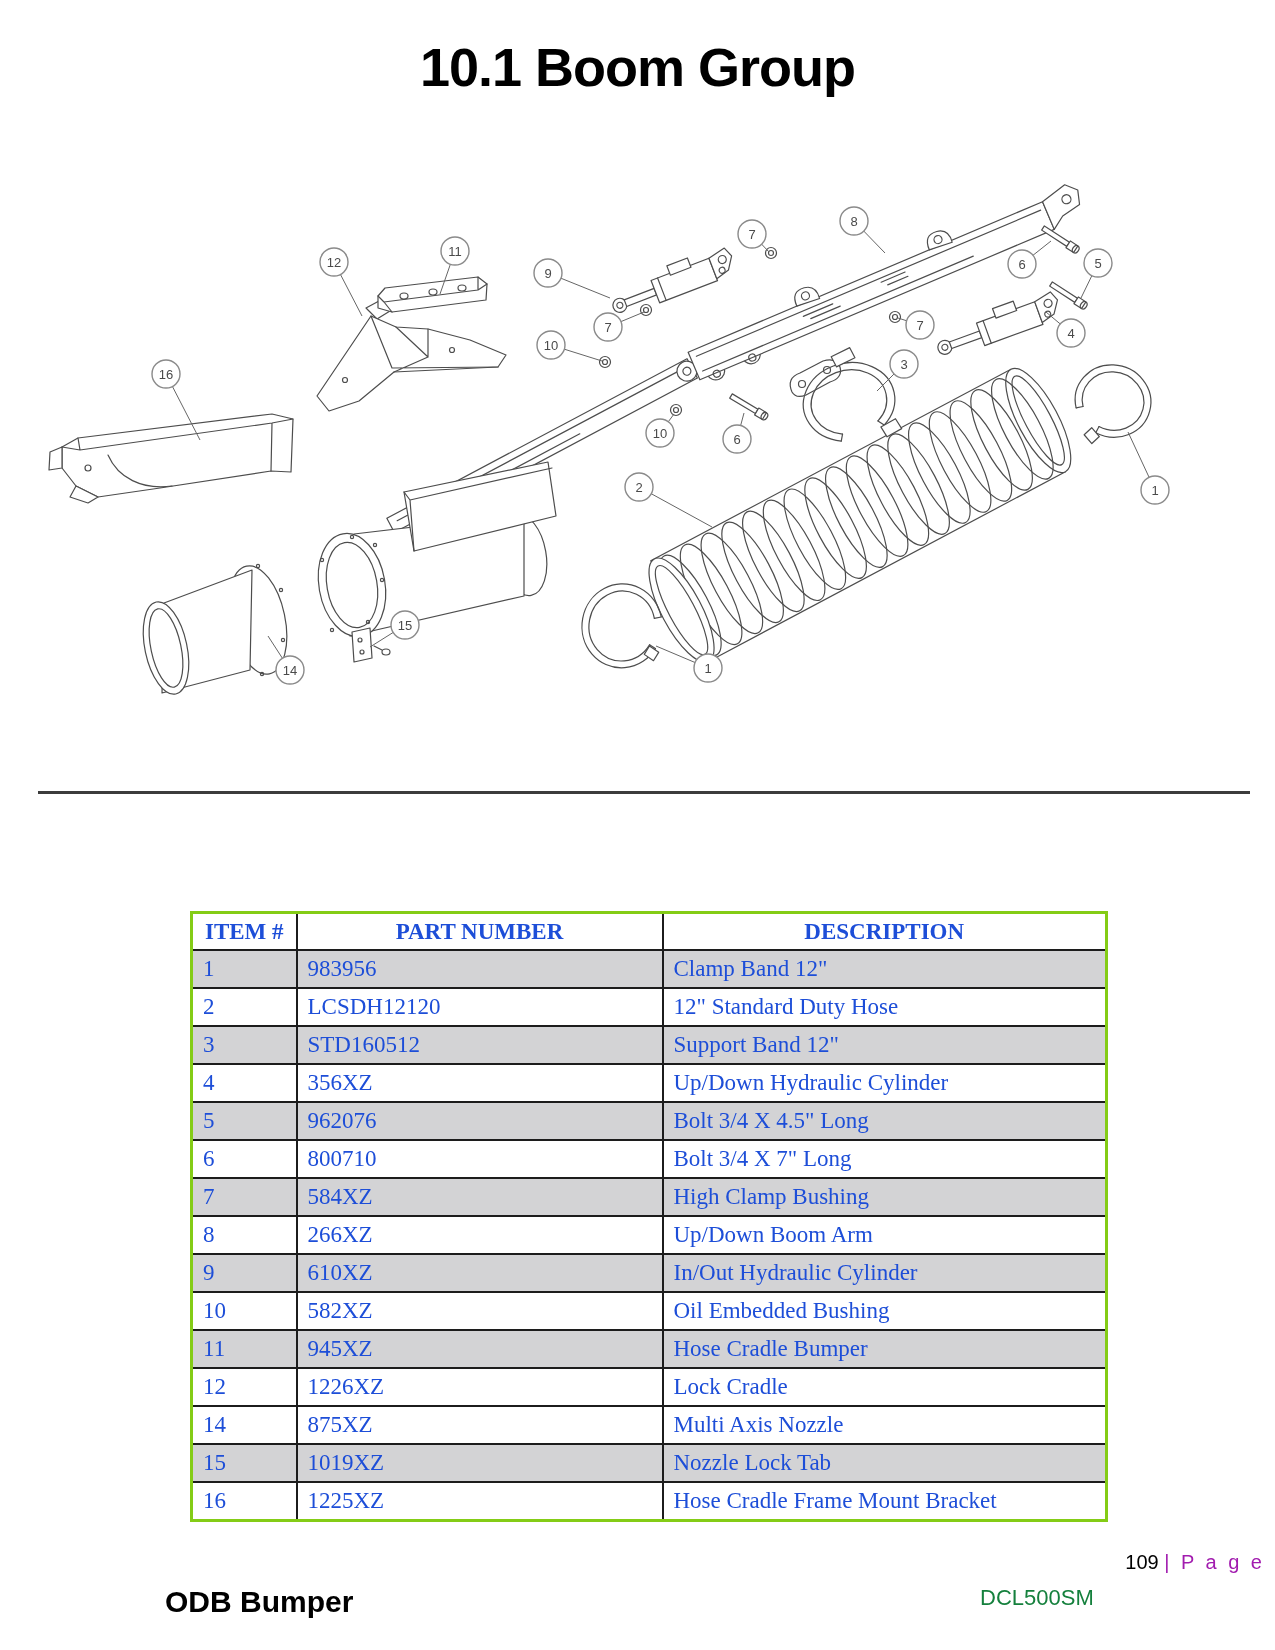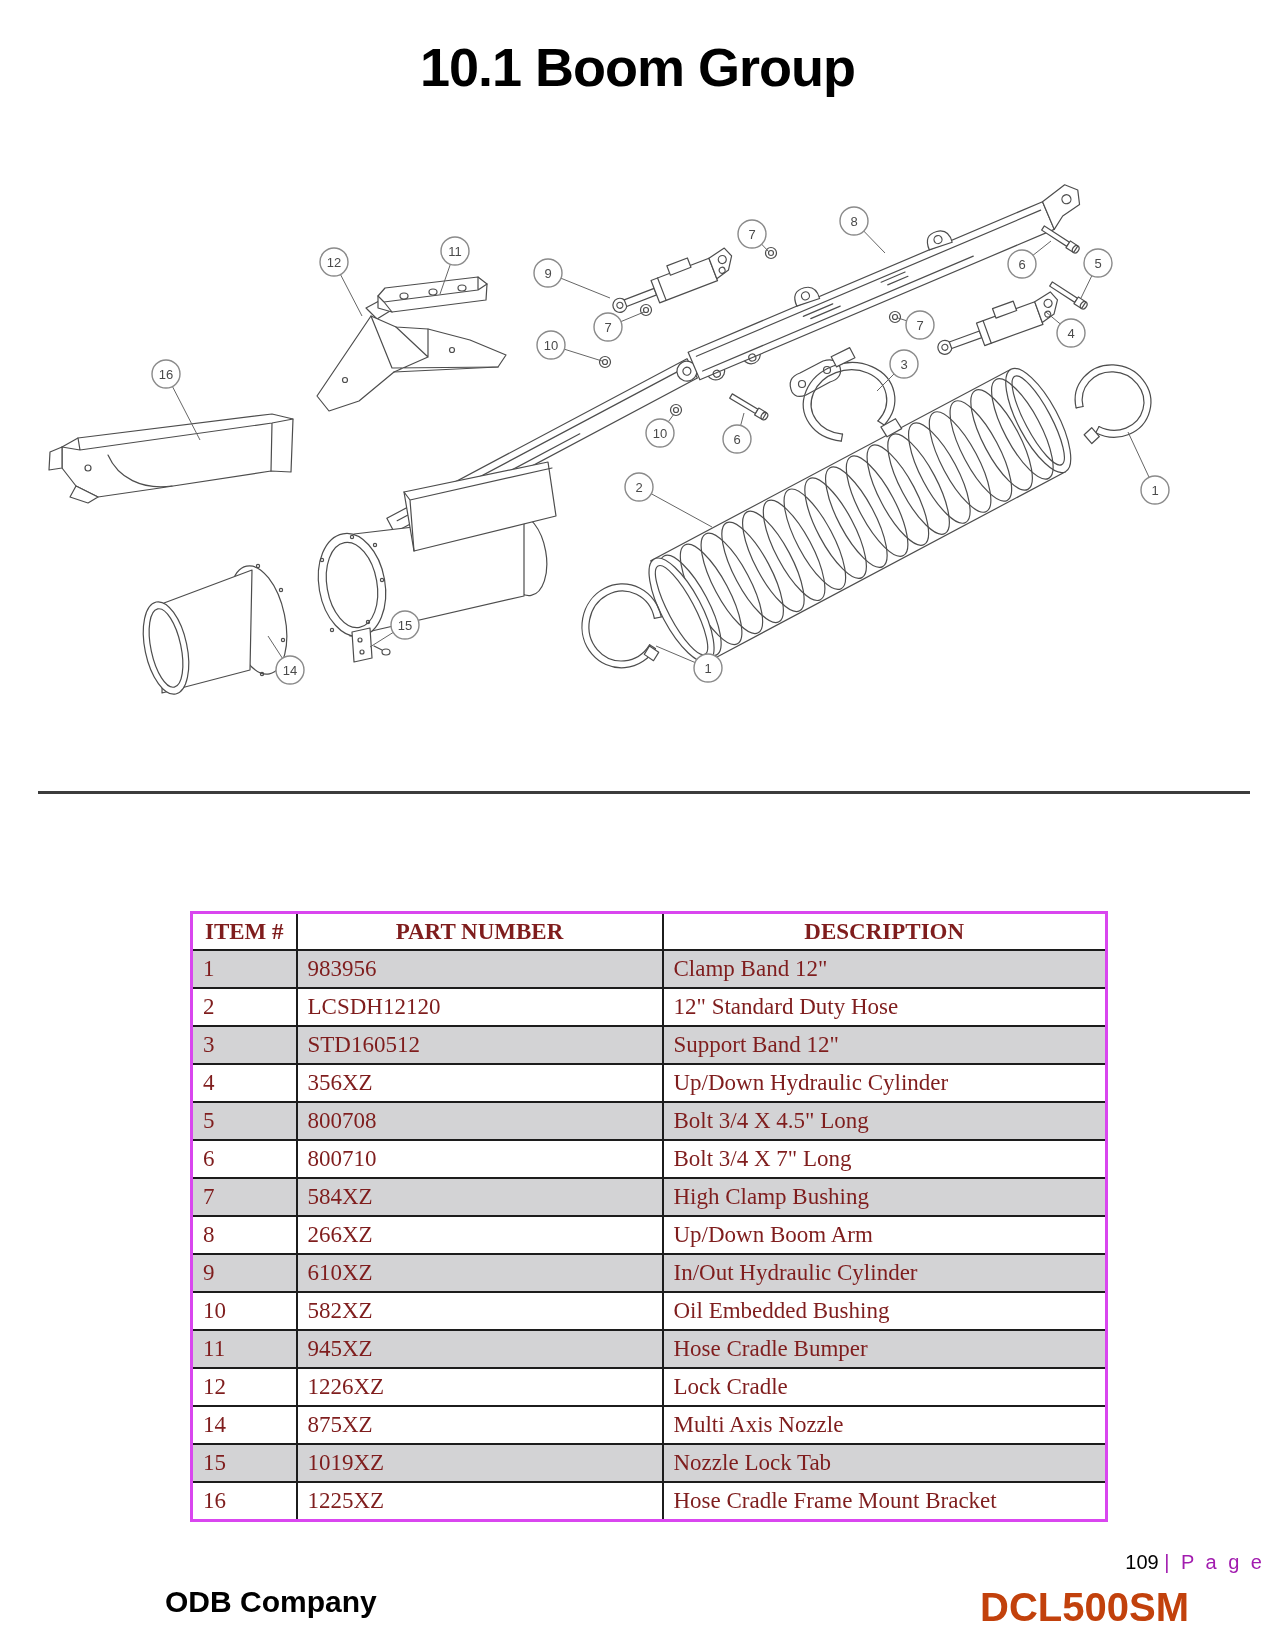--- a/index.html
+++ b/index.html
@@ -21,22 +21,22 @@
   .leader{stroke:#666666; stroke-width:1;}
   .callout-circle{fill:#ffffff; stroke:#8a8a8a; stroke-width:1.4;}
   .callout-num{fill:#4a4a4a; font-size:13px; font-family:"Liberation Sans", sans-serif;
     text-anchor:middle;}
   
   .rule{position:absolute; top:791px; left:38px; width:1212px; height:3px; background:#3c3c3c;}
   
   table.parts{
     position:absolute; top:911px; left:190px; width:915px;
     border-collapse:collapse; table-layout:fixed;
-    border:3px solid #d946ef;
-    font-family:"Liberation Serif", serif; font-size:23px; color:#7f1d1d;
+    border:3px solid #84cc16;
+    font-family:"Liberation Serif", serif; font-size:23px; color:#1d4ed8;
   }
   table.parts th{
     border:2px solid #1c1c1c; height:35px; font-weight:bold;
     text-align:center; padding:0 6px; background:#ffffff;
   }
   table.parts td{
     border:2px solid #1c1c1c; height:36px; text-align:left;
     padding:0 0 0 10px; white-space:nowrap; overflow:hidden;
   }
   table.parts tr.gray td{background:#d3d3d5;}
@@ -45,21 +45,21 @@
     position:absolute; top:1551px; right:10px; font-size:20px; color:#000;
     font-family:"Liberation Sans", sans-serif;
   }
   .pagenum .gray{color:#a21caf; letter-spacing:3px;}
   .footer-left{
     position:absolute; top:1585px; left:165px;
     font-size:30px; font-weight:bold; color:#000;
   }
   .footer-right{
     position:absolute; top:1585px; left:980px;
-    font-size:40px; font-weight:bold; color:#c2410c;
+    font-size:22px; font-weight:normal; color:#15803d;
   }
 </style>
 </head>
 <body>
 
 <div class="page">
 
   <div class="title">10.1 Boom Group</div>
 
   <svg class="diagram" width="1275" height="800" viewBox="0 0 1275 800">
@@ -399,21 +399,21 @@
           <td>STD160512</td>
           <td>Support Band 12"</td>
         </tr>
         <tr>
           <td>4</td>
           <td>356XZ</td>
           <td>Up/Down Hydraulic Cylinder</td>
         </tr>
         <tr class="gray">
           <td>5</td>
-          <td>800708</td>
+          <td>962076</td>
           <td>Bolt 3/4 X 4.5" Long</td>
         </tr>
         <tr>
           <td>6</td>
           <td>800710</td>
           <td>Bolt 3/4 X 7" Long</td>
         </tr>
         <tr class="gray">
           <td>7</td>
           <td>584XZ</td>
@@ -457,16 +457,16 @@
         <tr>
           <td>16</td>
           <td>1225XZ</td>
           <td>Hose Cradle Frame Mount Bracket</td>
         </tr>
       </tbody>
   </table>
 
   <div class="pagenum"><span>109</span> <span class="gray">| P a g e</span></div>
 
-  <div class="footer-left">ODB Company</div>
+  <div class="footer-left">ODB Bumper</div>
   <div class="footer-right">DCL500SM</div>
 
 </div>
 
 </body></html>

